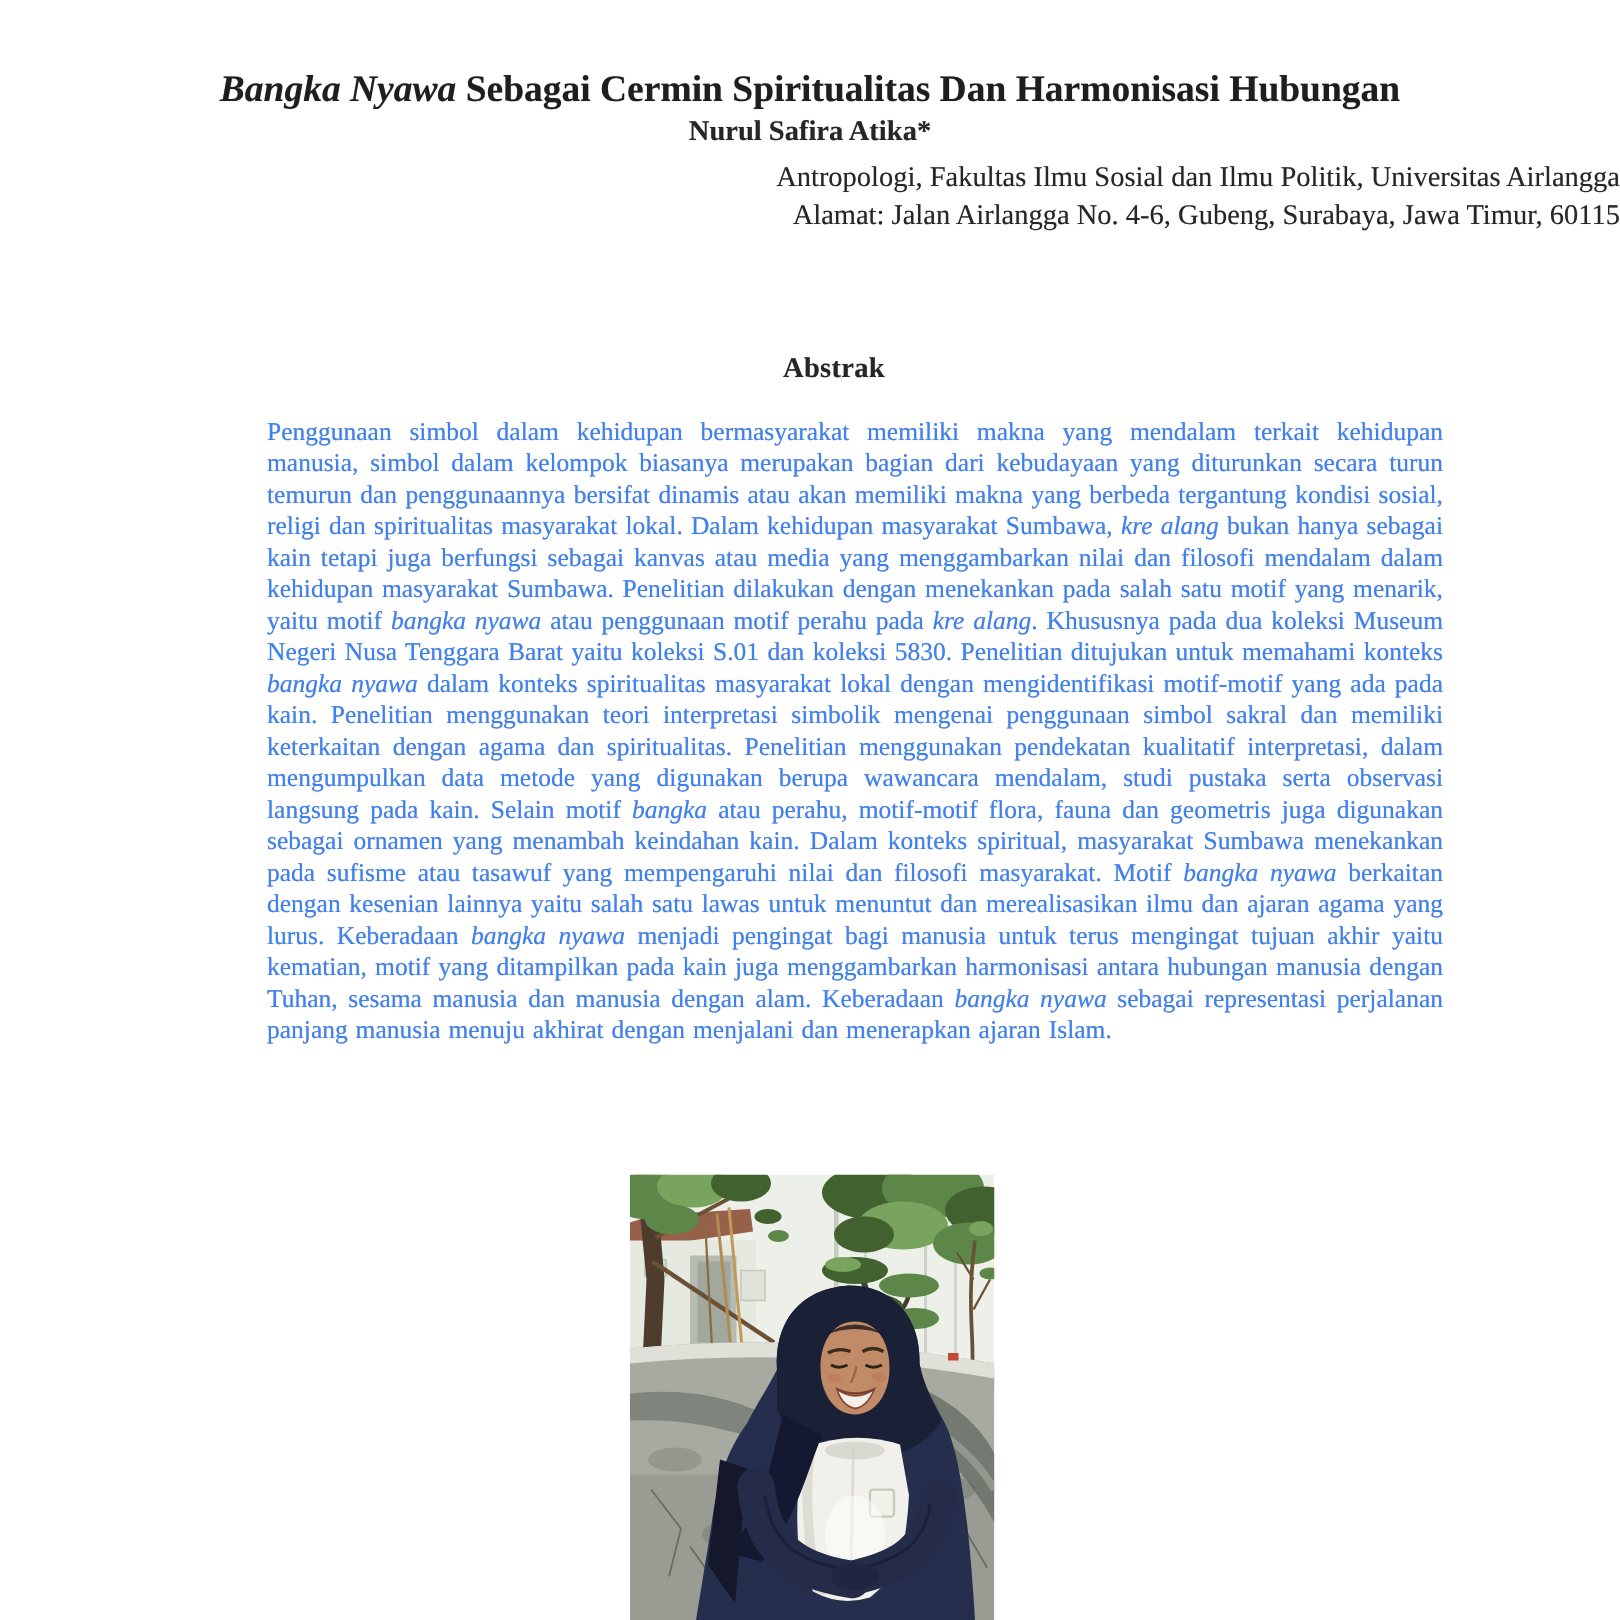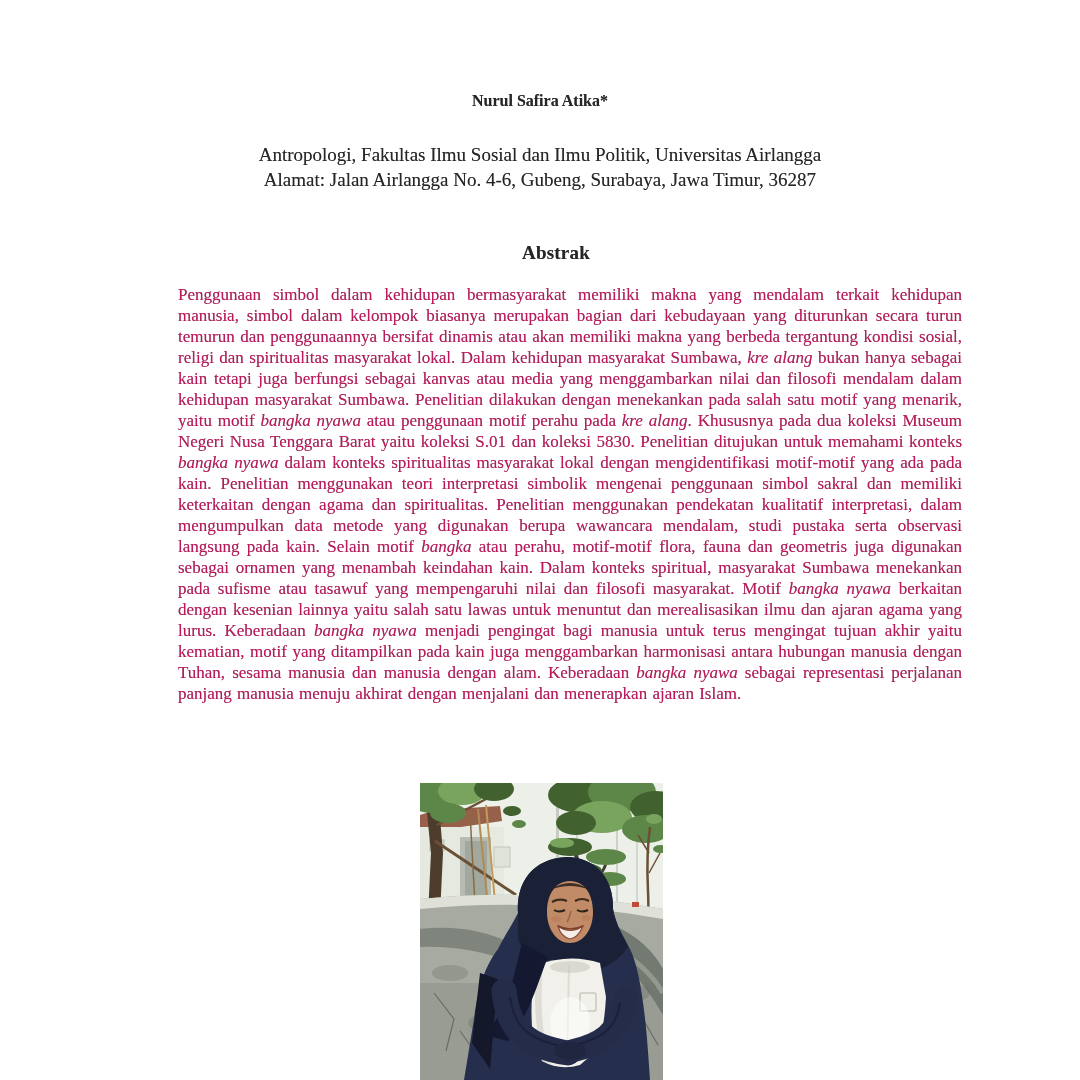--- a/index.html
+++ b/index.html
@@ -19,50 +19,50 @@
     --leaf-light:#79a45e;
     --stone:#a6aaa0;
     --stone-dark:#6e746b;
     --stone-light:#dfe1d8;
   }
   html,body{margin:0;padding:0;background:#ffffff;}
   .page{position:relative;width:1080px;height:1080px;background:#fff;overflow:hidden;
         font-family:"Liberation Serif","DejaVu Serif",serif;color:var(--ink);}
   .soft{text-shadow:0 0 0.6px rgba(40,40,40,.45);}
   .title{margin:42px 60px 0 60px;text-align:center;font-size:25px;font-weight:bold;line-height:35px;color:#1e1e1e;}
-  .author{margin-top:15px;text-align:center;font-size:16px;font-weight:bold;}
-  .affil-block{margin-top:32px;text-align:center;font-size:19px;line-height:25px;}
+  .author{text-align:center;font-size:19px;font-weight:bold;}
+  .affil-block{margin-top:7px;text-align:right;font-size:19px;line-height:25px;}
   .email-link{color:var(--link);text-decoration:underline;cursor:pointer;}
-  .abstract-head{margin-top:50px;text-align:center;font-size:19px;font-weight:bold;letter-spacing:.2px;padding-left:32px;}
+  .abstract-head{margin-top:79px;text-align:center;font-size:19px;font-weight:bold;letter-spacing:.2px;padding-left:32px;}
   .abstract-body{margin:20px 118px 0 178px;font-size:17px;line-height:21px;text-align:justify;
-                 color:#be185d;word-spacing:1px;}
+                 color:#3b82f6;word-spacing:1px;}
   .abstract-body .it{font-style:italic;}
   .photo{position:absolute;left:420px;top:783px;width:243px;height:297px;overflow:hidden;}
   .photo svg{display:block;}
   
   .c-wall{fill:var(--wall);} .c-roof{fill:var(--roof);} .c-trunk{fill:var(--trunk);}
   .c-leaf{fill:var(--leaf);} .c-leafd{fill:var(--leaf-dark);} .c-leafl{fill:var(--leaf-light);}
   .c-stone{fill:var(--stone);} .c-stoned{fill:var(--stone-dark);} .c-stonel{fill:var(--stone-light);}
   .c-navy{fill:var(--navy);} .c-navyd{fill:var(--navy-dark);} .c-navydeep{fill:var(--navy-deep);}
   .c-skin{fill:var(--skin);} .c-shirt{fill:var(--shirt);}
 </style>
 </head>
 <body>
 
 <div class="page soft">
 
   <div class="title">
-    <br>
+    <span><i>Bangka Nyawa</i><span> Sebagai Cermin Spiritualitas Dan Harmonisasi Hubungan</span></span><br>
   </div>
 
   <div class="author">Nurul Safira Atika*</div>
 
   <div class="affil-block">
     <div>Antropologi, Fakultas Ilmu Sosial dan Ilmu Politik, Universitas Airlangga</div>
-    <div>Alamat: Jalan Airlangga No. 4-6, Gubeng, Surabaya, Jawa Timur, 36287</div>
+    <div>Alamat: Jalan Airlangga No. 4-6, Gubeng, Surabaya, Jawa Timur, 60115</div>
   </div>
 
   <div class="abstract-head">Abstrak</div>
 
   <p class="abstract-body"><span>Penggunaan simbol dalam kehidupan bermasyarakat memiliki makna yang mendalam terkait kehidupan manusia, simbol dalam kelompok biasanya merupakan bagian dari kebudayaan yang diturunkan secara turun temurun dan penggunaannya bersifat dinamis atau akan memiliki makna yang berbeda tergantung kondisi sosial, religi dan spiritualitas masyarakat lokal. Dalam kehidupan masyarakat Sumbawa, </span><span class="it">kre alang</span><span> bukan hanya sebagai kain tetapi juga berfungsi sebagai kanvas atau media yang menggambarkan nilai dan filosofi mendalam dalam kehidupan masyarakat Sumbawa. Penelitian dilakukan dengan menekankan pada salah satu motif yang menarik, yaitu motif </span><span class="it">bangka nyawa</span><span> atau penggunaan motif perahu pada </span><span class="it">kre alang</span><span>. Khususnya pada dua koleksi Museum Negeri Nusa Tenggara Barat yaitu koleksi S.01 dan koleksi 5830. Penelitian ditujukan untuk memahami konteks </span><span class="it">bangka nyawa</span><span> dalam konteks spiritualitas masyarakat lokal dengan mengidentifikasi motif-motif yang ada pada kain. Penelitian menggunakan teori interpretasi simbolik mengenai penggunaan simbol sakral dan memiliki keterkaitan dengan agama dan spiritualitas. Penelitian menggunakan pendekatan kualitatif interpretasi, dalam mengumpulkan data metode yang digunakan berupa wawancara mendalam, studi pustaka serta observasi langsung pada kain. Selain motif </span><span class="it">bangka</span><span> atau perahu, motif-motif flora, fauna dan geometris juga digunakan sebagai ornamen yang menambah keindahan kain. Dalam konteks spiritual, masyarakat Sumbawa menekankan pada sufisme atau tasawuf yang mempengaruhi nilai dan filosofi masyarakat. Motif </span><span class="it">bangka nyawa</span><span> berkaitan dengan kesenian lainnya yaitu salah satu lawas untuk menuntut dan merealisasikan ilmu dan ajaran agama yang lurus. Keberadaan </span><span class="it">bangka nyawa</span><span> menjadi pengingat bagi manusia untuk terus mengingat tujuan akhir yaitu kematian, motif yang ditampilkan pada kain juga menggambarkan harmonisasi antara hubungan manusia dengan Tuhan, sesama manusia dan manusia dengan alam. Keberadaan </span><span class="it">bangka nyawa</span><span> sebagai representasi perjalanan panjang manusia menuju akhirat dengan menjalani dan menerapkan ajaran Islam.</span></p>
 
   <figure class="photo" style="margin:0">
     <svg width="243" height="297" viewBox="0 0 243 297" xmlns="http://www.w3.org/2000/svg">
 
       <g>

